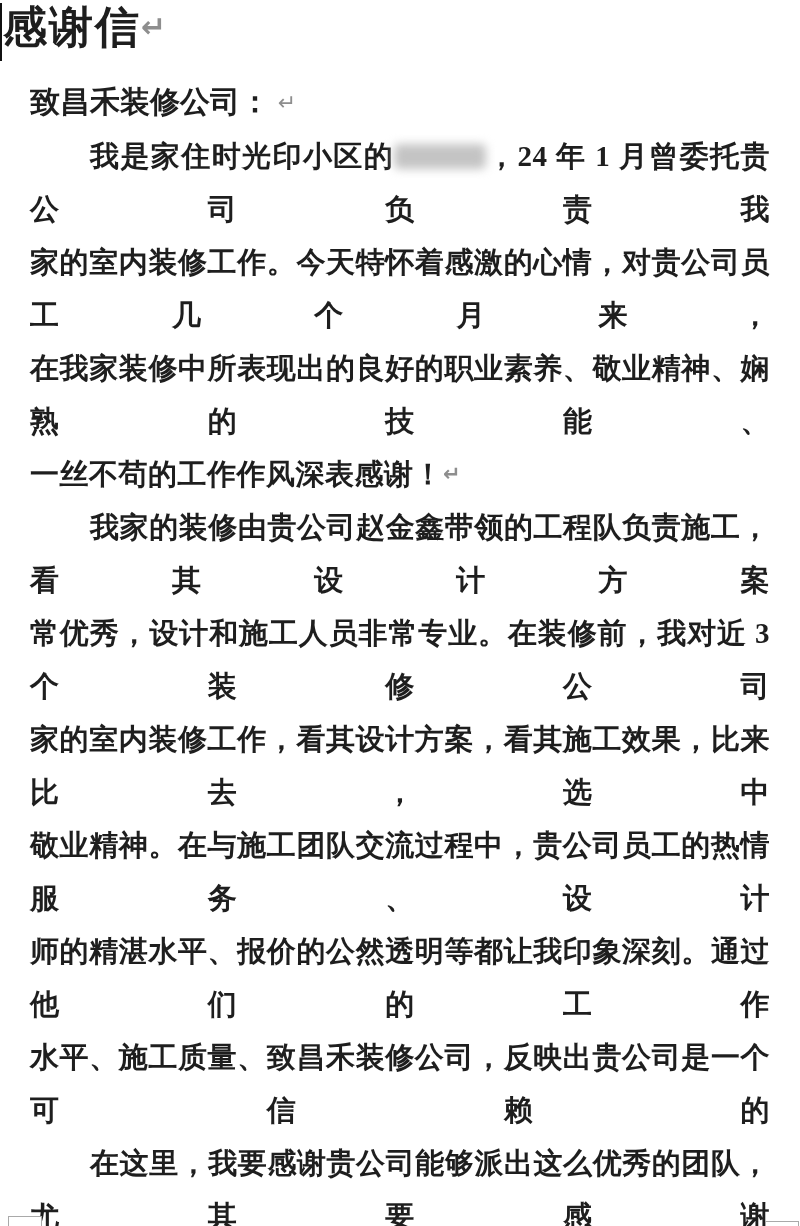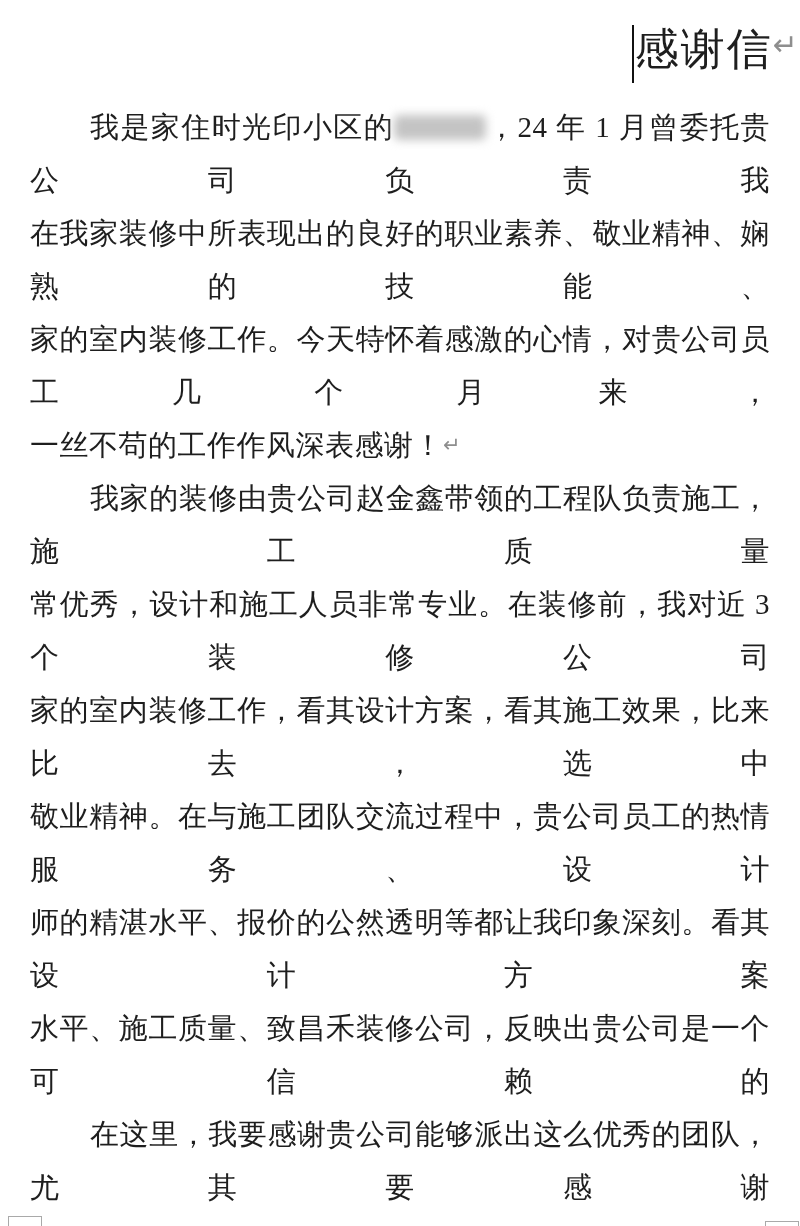--- a/index.html
+++ b/index.html
@@ -8,25 +8,26 @@
     background: #ffffff;
     font-family: "Liberation Serif", "DejaVu Serif", serif;
     color: #1e1e1e;
     overflow: hidden;
   }
   .page { position: relative; width: 800px; height: 1226px; background: #fff; }
 
   
   .title-row {
     margin-top: 2px;
-    text-align: right;
+    text-align: left;
     font-size: 44px;
-    line-height: 86px;
+    line-height: 49px;
     letter-spacing: 2px;
     white-space: nowrap;
+    font-weight: bold;
   }
   .cursor {
     display: inline-block;
     width: 2px; height: 58px;
     background: #111;
     vertical-align: middle;
     margin-right: 1px;
   }
   .pilcrow {
     color: #8e8e8e;
@@ -46,20 +47,21 @@
   .salutation .pilcrow { font-weight: normal; font-size: 22px; }
 
   
   .body { margin: 8px 30px 0 30px; }
   .line {
     font-size: 29px;
     line-height: 53px;
     text-align: justify;
     text-align-last: justify;
     letter-spacing: 0.5px;
+    font-weight: bold;
   }
   .line.first { text-indent: 60px; }
   .line.end { text-align-last: left; }
   .line .pilcrow { font-size: 21px; }
 
   
   .redacted {
     display: inline-block;
     width: 92px; height: 25px;
     background: #c4c4c4;
@@ -80,34 +82,38 @@
 </style>
 </head>
 <body>
 
 <div class="page">
 
   <div class="title-row">
     <span class="cursor"></span><span>感谢信</span><span class="pilcrow">↵</span>
   </div>
 
+  <div class="salutation">
+    <span>致昌禾装修公司：</span>
+    <span class="pilcrow">↵</span>
+  </div>
 
   <div class="body">
 
     <div class="line first"><span>我是家住时光印小区的</span><span class="redacted"></span><span>，24 年 1 月曾委托贵公司负责我</span></div>
 
+    <div class="line"><span>家的室内装修工作。今天特怀着感激的心情，对贵公司员工几个月来，</span></div>
     <div class="line"><span>在我家装修中所表现出的良好的职业素养、敬业精神、娴熟的技能、</span></div>
-    <div class="line"><span>家的室内装修工作。今天特怀着感激的心情，对贵公司员工几个月来，</span></div>
     <div class="line end"><span>一丝不苟的工作作风深表感谢！</span><span class="pilcrow">↵</span></div>
 
-    <div class="line first"><span>我家的装修由贵公司赵金鑫带领的工程队负责施工，施工质量</span></div>
+    <div class="line first"><span>我家的装修由贵公司赵金鑫带领的工程队负责施工，看其设计方案</span></div>
     <div class="line"><span>常优秀，设计和施工人员非常专业。在装修前，我对近 3 个装修公司</span></div>
     <div class="line"><span>家的室内装修工作，看其设计方案，看其施工效果，比来比去，选中</span></div>
     <div class="line"><span>敬业精神。在与施工团队交流过程中，贵公司员工的热情服务、设计</span></div>
-    <div class="line"><span>师的精湛水平、报价的公然透明等都让我印象深刻。看其设计方案</span></div>
+    <div class="line"><span>师的精湛水平、报价的公然透明等都让我印象深刻。通过他们的工作</span></div>
     <div class="line"><span>水平、施工质量、致昌禾装修公司，反映出贵公司是一个可信赖的</span></div>
 
     <div class="line first"><span>在这里，我要感谢贵公司能够派出这么优秀的团队，尤其要感谢</span></div>
 
   </div>
 
   <div class="footer-box left"></div>
   <div class="footer-box right"></div>
 
 </div>

